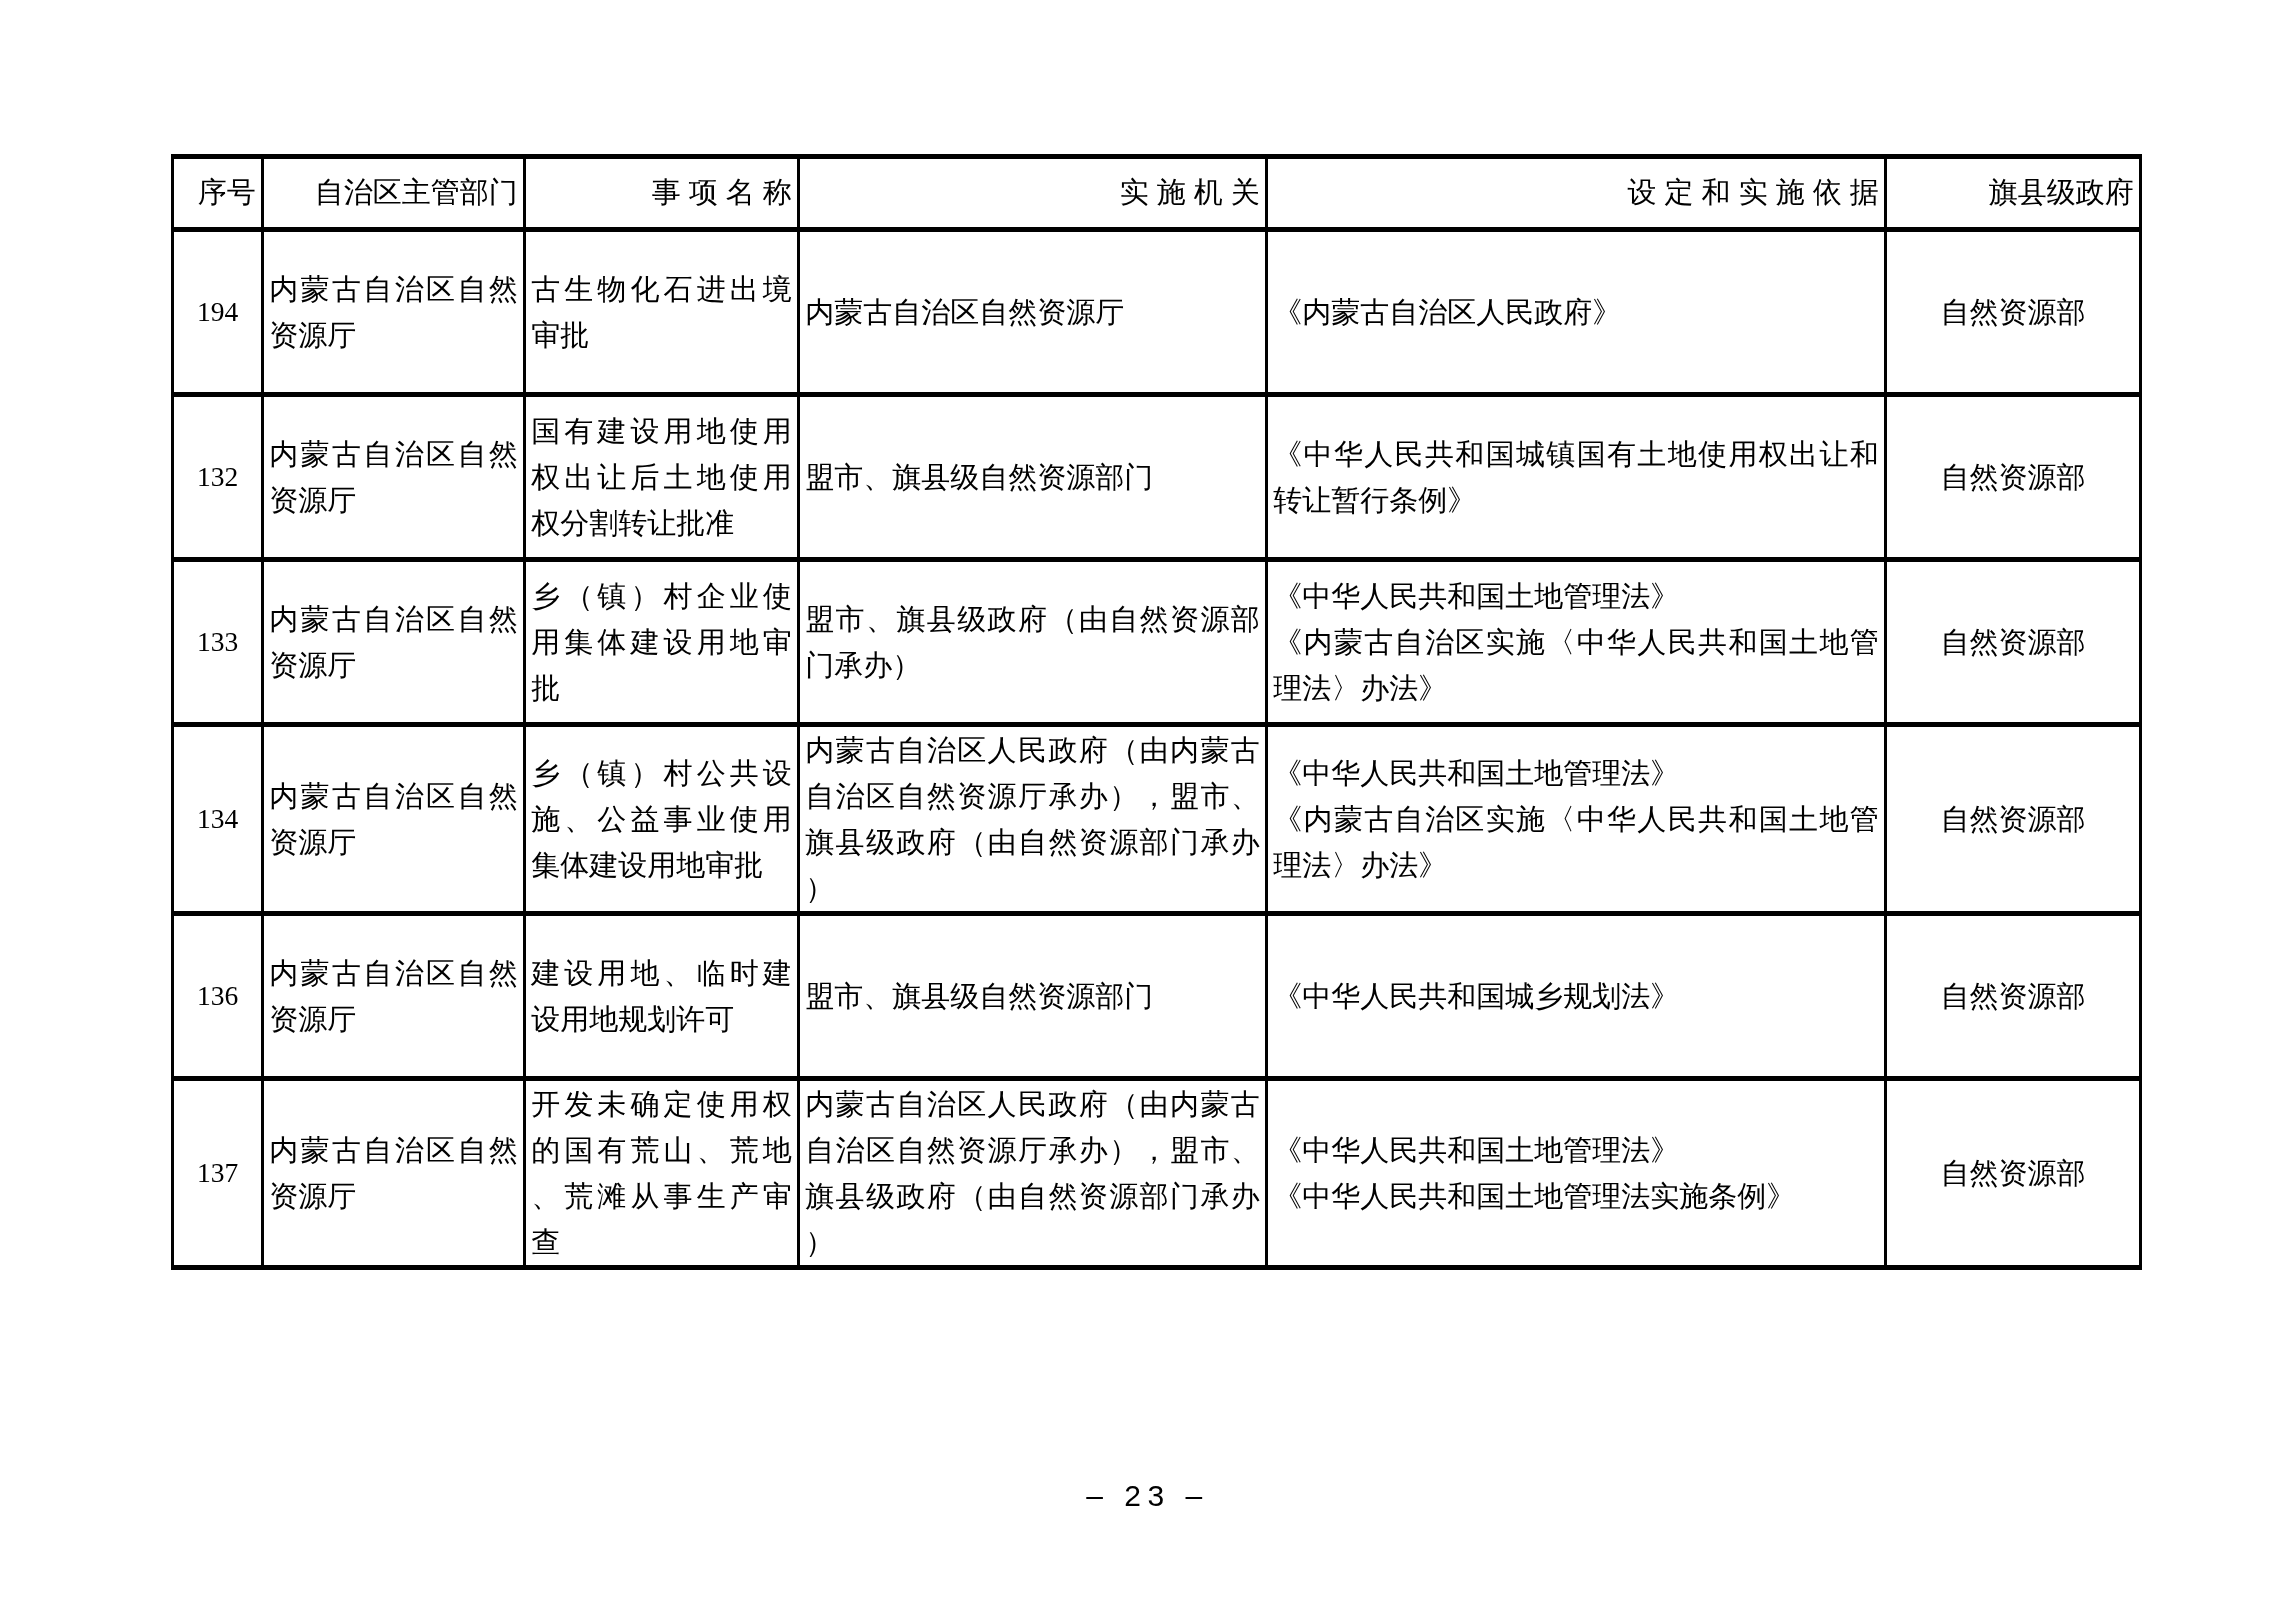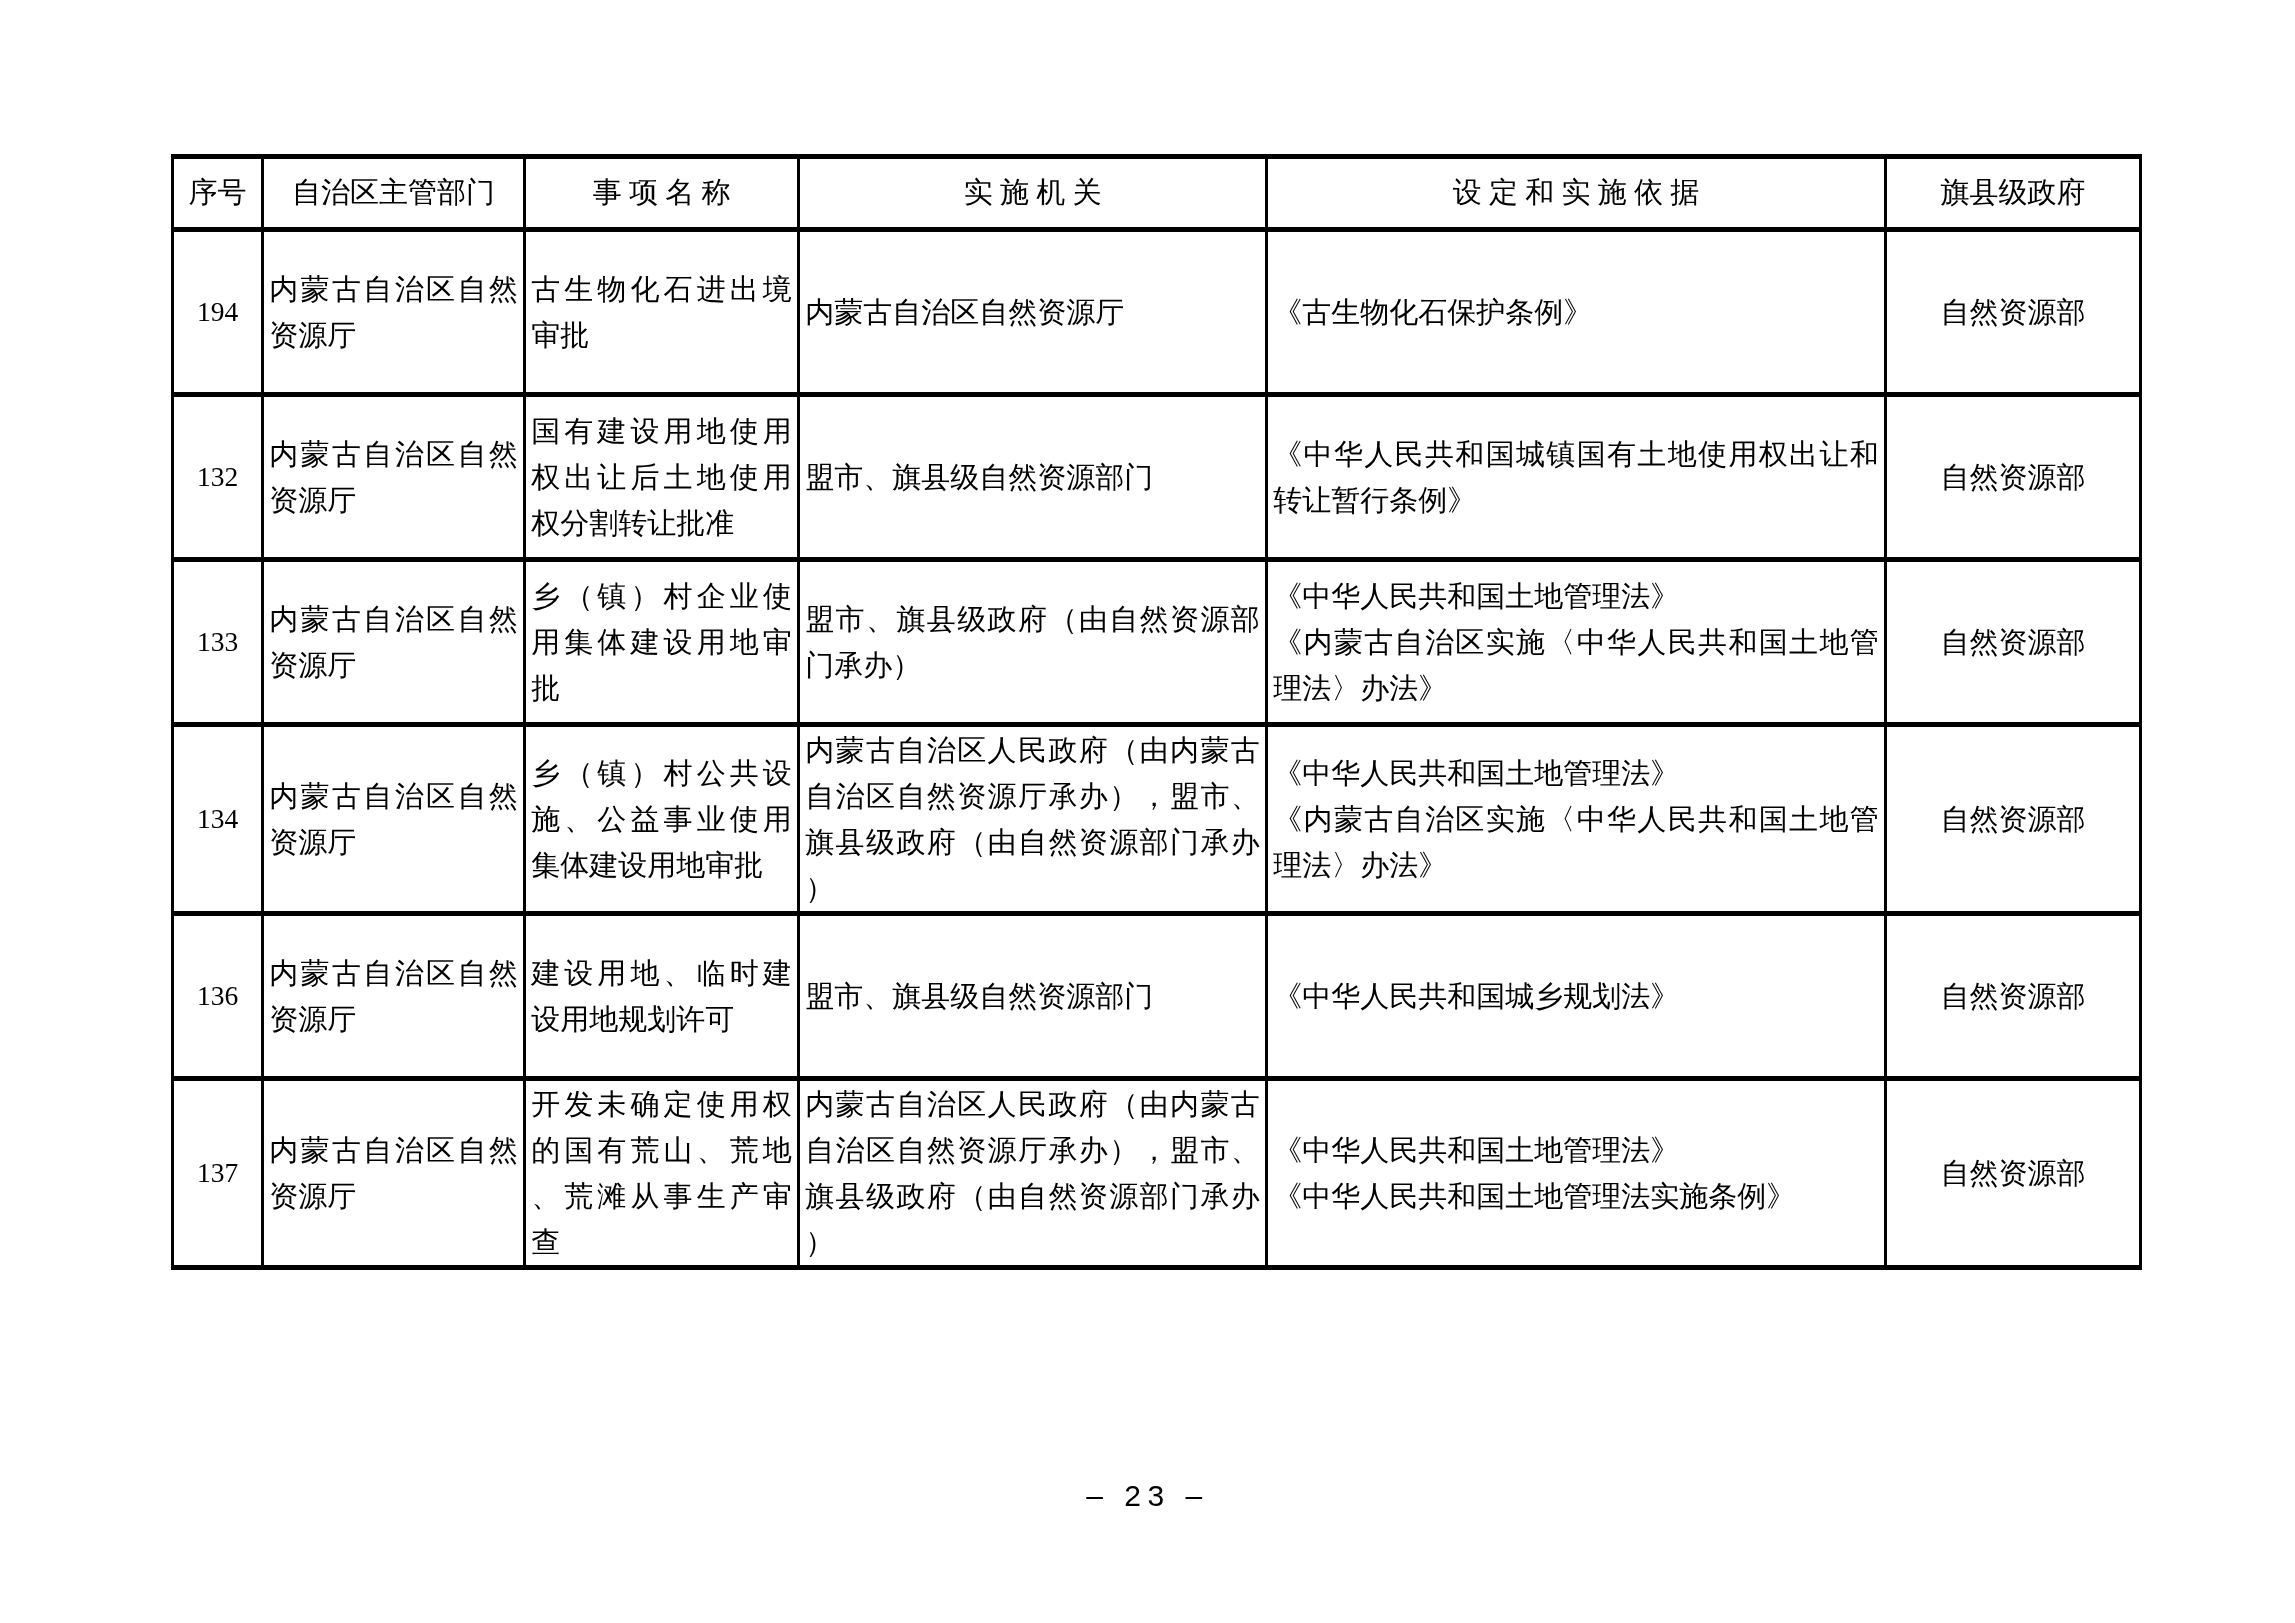--- a/index.html
+++ b/index.html
@@ -32,24 +32,24 @@
     border-top: 5.9px solid #000;
     border-bottom: 5.9px solid #000;
     vertical-align: middle;
     padding: 0 5.2px;
     box-sizing: border-box;
     overflow: hidden;
   }
   table.gov-table thead tr { height: 73px; }
   table.gov-table tbody tr { height: 165px; }
   th {
-    font-family: Liberation Serif, serif;
+    font-family: Liberation Sans, sans-serif;
     font-weight: normal;
     font-size: 29px;
-    text-align: center;
+    text-align: right;
     white-space: nowrap;
   }
   td {
     font-size: 29px;
     line-height: 46px;
   }
   td.c-no {
     text-align: center;
     font-size: 27.5px;
   }
@@ -105,21 +105,21 @@
         <th>旗县级政府</th>
       </tr>
     </thead>
     <tbody>
       <tr>
         <td class="c-no">194</td>
         <td class="c-dept">内蒙古自治区自然资源厅</td>
         <td class="c-item">古生物化石进出境审批</td>
         <td class="c-agency">内蒙古自治区自然资源厅</td>
         <td class="c-basis">
-          <div>《古生物化石保护条例》</div>
+          <div>《内蒙古自治区人民政府》</div>
           <div></div>
         </td>
         <td class="c-central">自然资源部</td>
       </tr>
       <tr>
         <td class="c-no">132</td>
         <td class="c-dept">内蒙古自治区自然资源厅</td>
         <td class="c-item">国有建设用地使用权出让后土地使用权分割转让批准</td>
         <td class="c-agency">盟市、旗县级自然资源部门</td>
         <td class="c-basis">

